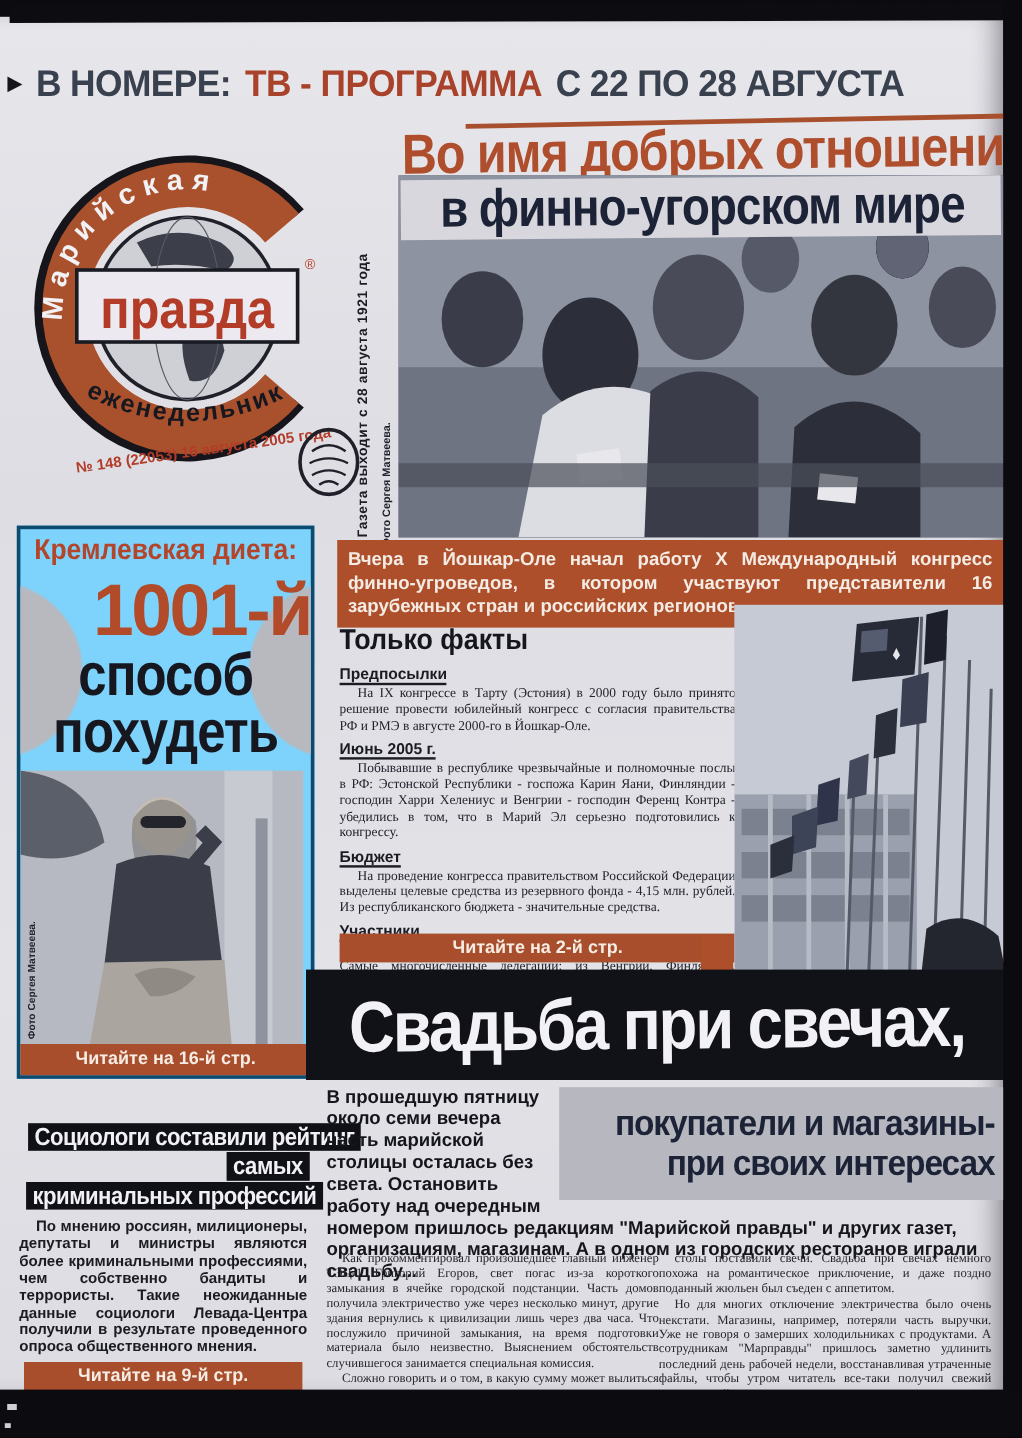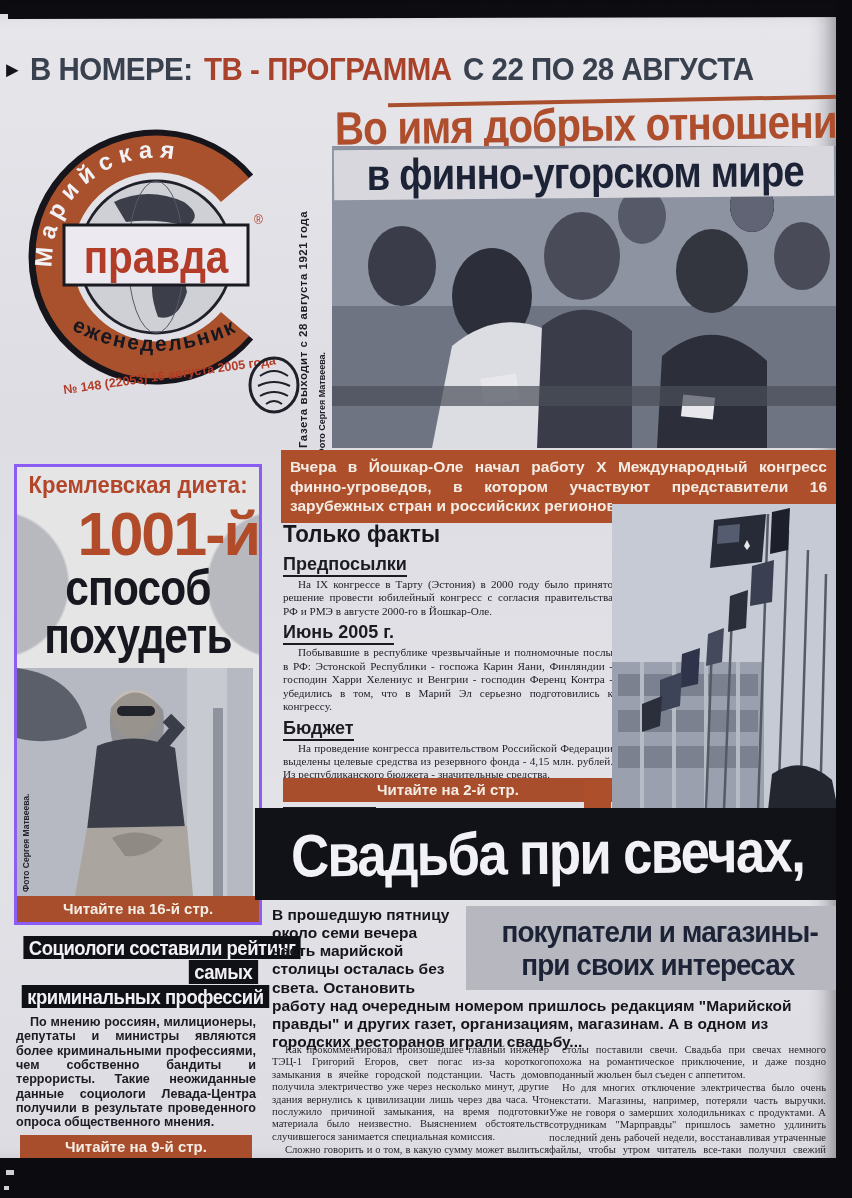--- a/index.html
+++ b/index.html
@@ -41,33 +41,33 @@
             writing-mode:vertical-rl;transform:rotate(180deg);font-size:9px;font-weight:700;color:#20202a;}
 
   
   .caption-box{position:absolute;left:281px;top:450px;width:537px;background:#ad4f2b;color:#f4ece4;
                font-weight:700;font-size:15.5px;line-height:1.26;padding:7px 9px;text-align:justify;}
 
   
   .facts-title{position:absolute;left:283px;top:520px;font-size:24px;font-weight:900;color:#16161e;
                transform:scaleX(.93);transform-origin:left;}
   .facts{position:absolute;left:283px;top:552px;width:330px;}
-  .fact-h{display:inline-block;font-size:18px;font-weight:800;color:#1b1b24;border-bottom:2px solid #1b1b24;margin:2px 0 1px;}
+  .fact-h{display:inline-block;font-size:13px;font-weight:800;color:#1b1b24;border-bottom:2px solid #1b1b24;margin:2px 0 1px;}
   .fact-t{font-family:"Liberation Serif",serif;font-size:11.2px;line-height:1.2;color:#23232e;
           text-align:justify;text-indent:15px;margin:0 0 2px;}
   .readmore{background:#a84e2c;color:#f5ece3;font-weight:700;font-size:15px;text-align:center;}
   .rm-facts{position:absolute;left:283px;top:778px;width:330px;height:24px;line-height:24px;}
 
   
   .flags{position:absolute;left:612px;top:504px;width:226px;height:306px;background:#c6cad4;overflow:hidden;}
   .orange-top{position:absolute;left:612px;top:495px;width:172px;height:12px;background:#ad4f2b;}
   .orange-sq{position:absolute;left:584px;top:780px;width:27px;height:31px;background:#ad4f2b;}
 
   
-  .diet{position:absolute;left:14px;top:464px;width:242px;border:3px solid #8b5cf6;background:#e5e5e5;}
+  .diet{position:absolute;left:14px;top:438px;width:242px;border:3px solid #0c4a6e;background:#7dd3fc;}
   .diet-kicker{font-size:24px;font-weight:900;color:#b3452a;text-align:center;padding:4px 0 2px;
                transform:scaleX(.92);white-space:nowrap;}
   .diet-head{text-align:center;line-height:.96;padding:4px 0 8px;
      background:radial-gradient(circle at -9% 50%,#b8b8bf 0 26%,transparent 27%),
                 radial-gradient(circle at 109% 50%,#b8b8bf 0 26%,transparent 27%);}
   .diet-l1{font-size:61px;font-weight:900;color:#b14b2a;letter-spacing:-2px;text-align:right;}
   .diet-l2,.diet-l3{font-size:50px;font-weight:900;color:#17171f;letter-spacing:-1px;transform:scaleX(.85);}
   .diet-photo{position:relative;width:236px;height:228px;}
   .diet-credit{position:absolute;left:4px;top:96px;height:128px;width:11px;writing-mode:vertical-rl;
                transform:rotate(180deg);font-size:8.5px;font-weight:700;color:#24242e;}
@@ -80,22 +80,22 @@
                  font-size:20.5px;letter-spacing:-.5px;padding:1px 6px;transform:scaleX(.9);white-space:nowrap;margin-bottom:1px;}
   .crime-body{font-weight:700;font-size:12.6px;line-height:1.14;color:#1b1b24;text-align:justify;
               text-indent:14px;margin:6px 6px 5px 8px;}
   .rm-crime{margin:0 10px 0 12px;height:24px;line-height:24px;}
 
   
   .wed-banner{position:absolute;left:255px;top:808px;width:584px;height:92px;background:#111118;text-align:center;}
   .wed-banner span{display:inline-block;font-size:60px;font-weight:900;color:#f2f1f5;letter-spacing:-2px;
                    line-height:92px;transform:scaleX(.88) rotate(-.5deg);white-space:nowrap;}
   .wed-lead{position:absolute;left:272px;top:906px;width:566px;}
-  .subhead-box{float:right;width:372px;height:84px;background:#b7b7bf;margin:0 0 6px 8px;
-               display:flex;flex-direction:column;justify-content:center;align-items:center;}
+  .subhead-box{float:right;width:372px;height:94px;background:#b7b7bf;margin:0 0 6px 8px;
+               display:flex;flex-direction:column;justify-content:center;}
   .subhead-box div{text-align:right;padding-right:10px;font-size:30px;font-weight:900;color:#1d2337;
                    letter-spacing:-1px;line-height:1.1;transform:scaleX(.93);transform-origin:right;white-space:nowrap;}
   .lead-p{margin:0;font-size:15.5px;font-weight:700;line-height:1.17;color:#15151d;}
   .wed-cols{position:absolute;left:272px;top:1044px;width:566px;display:flex;}
   .wcol{width:277px;}
   .wcol p{font-family:"Liberation Serif",serif;font-size:10.6px;line-height:1.17;color:#26262f;
           text-align:justify;text-indent:13px;margin:0 0 1px;}
   .byline-rule{border-top:4px double #1a1a24;margin-top:3px;}
   .byline{text-align:right;font-size:11px;font-weight:800;color:#1d2337;letter-spacing:.5px;margin-top:2px;}
 </style>

